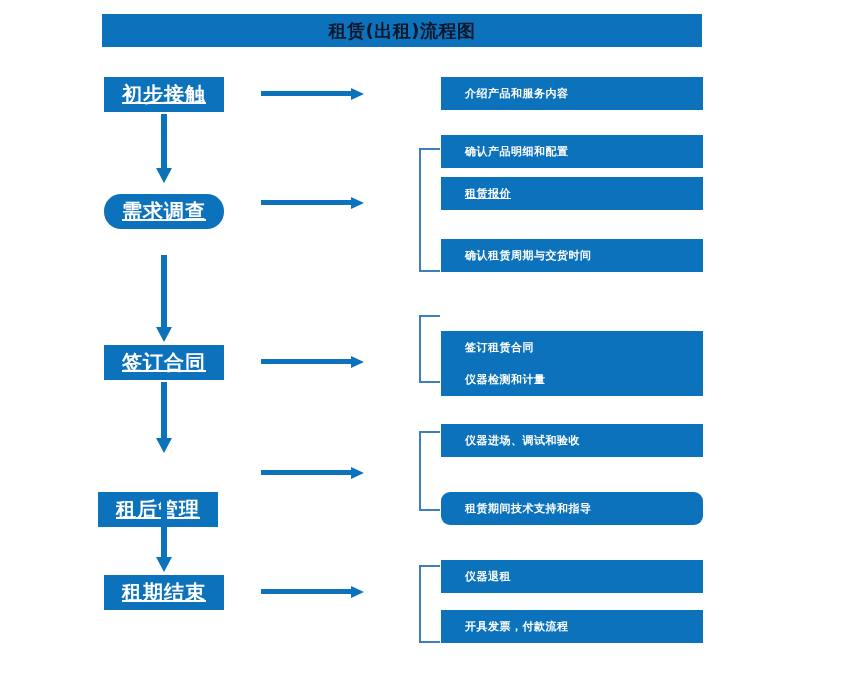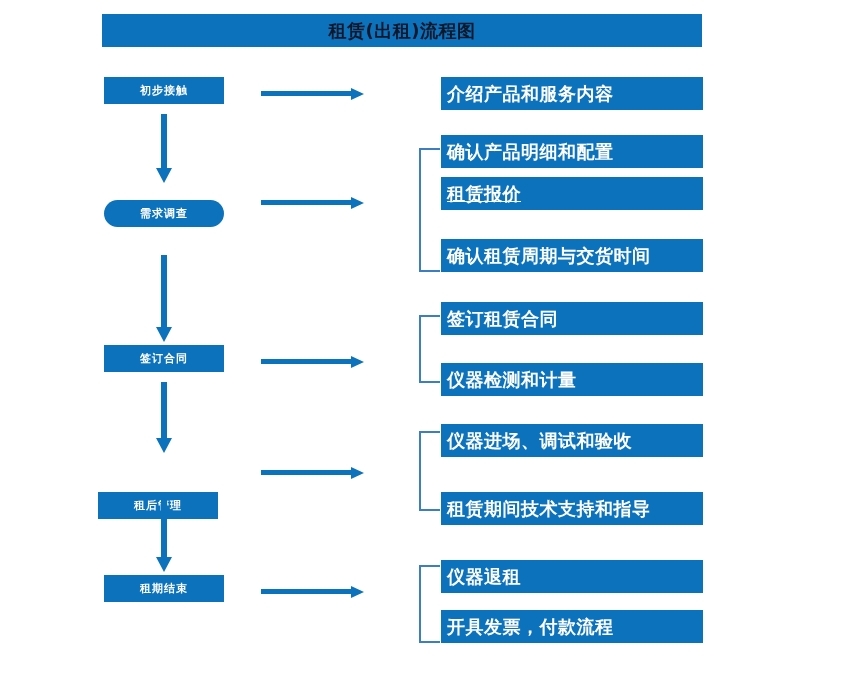--- a/index.html
+++ b/index.html
@@ -28,42 +28,43 @@
     font-size: 18px;
     font-weight: bold;
     display: flex;
     align-items: center;
     justify-content: center;
     letter-spacing: 0.5px;
   }
   .stage-box {
     position: absolute;
     width: 120px;
-    height: 27px;
+    height: 35px;
     background: #0C72BC;
     color: #ffffff;
-    font-size: 11px;
+    font-size: 20px;
     font-weight: bold;
     display: flex;
     align-items: center;
     justify-content: center;
     letter-spacing: 1px;
+    text-decoration: underline;
   }
   .detail-box {
     position: absolute;
     left: 441px;
     width: 262px;
     height: 33px;
     background: #0C72BC;
     color: #ffffff;
-    font-size: 18px;
+    font-size: 11px;
     font-weight: bold;
     display: flex;
     align-items: center;
-    padding-left: 6px;
+    padding-left: 24px;
     box-sizing: border-box;
     letter-spacing: 0.5px;
   }
   .h-arrow {
     position: absolute;
     height: 16px;
     width: 104px;
   }
   .v-arrow {
     position: absolute;
@@ -81,21 +82,21 @@
 </style>
 </head>
 <body>
 
 <div id="canvas">
 
   <div class="title-bar">租赁(出租)流程图</div>
 
   <div class="stage-box" style="left:104px; top:77px;">初步接触</div>
 
-  <div class="stage-box" style="left:104px; top:200px;border-radius:17px;">需求调查</div>
+  <div class="stage-box" style="left:104px; top:194px;border-radius:17px;">需求调查</div>
 
   <div class="stage-box" style="left:104px; top:345px;">签订合同</div>
 
   <div class="stage-box" style="left:98px; top:456px;margin-top:36px;">租后管理</div>
 
   <div class="stage-box" style="left:104px; top:575px;">租期结束</div>
 
   <div class="v-arrow" style="left:155px; top:114px; height:70px;">
     <svg width="18" height="70" viewBox="0 0 18 70">
       <rect x="6" y="0" width="6" height="56" fill="#0C72BC"></rect>
@@ -168,25 +169,25 @@
   <div class="bracket" style="top:565px; height:78px;"></div>
 
   <div class="detail-box" style="top:77px;">介绍产品和服务内容</div>
 
   <div class="detail-box" style="top:135px;">确认产品明细和配置</div>
 
   <div class="detail-box" style="top:177px;text-decoration:underline;">租赁报价</div>
 
   <div class="detail-box" style="top:239px;">确认租赁周期与交货时间</div>
 
-  <div class="detail-box" style="top:302px;">签订租赁合同</div>
+  <div class="detail-box" style="top:331px;">签订租赁合同</div>
 
   <div class="detail-box" style="top:363px;">仪器检测和计量</div>
 
   <div class="detail-box" style="top:424px;">仪器进场、调试和验收</div>
 
-  <div class="detail-box" style="top:492px;">租赁期间技术支持和指导</div>
+  <div class="detail-box" style="top:492px;border-radius:9px;">租赁期间技术支持和指导</div>
 
   <div class="detail-box" style="top:560px;text-align:right;">仪器退租</div>
 
   <div class="detail-box" style="top:610px;">开具发票，付款流程</div>
 
 </div>
 
 </body></html>

